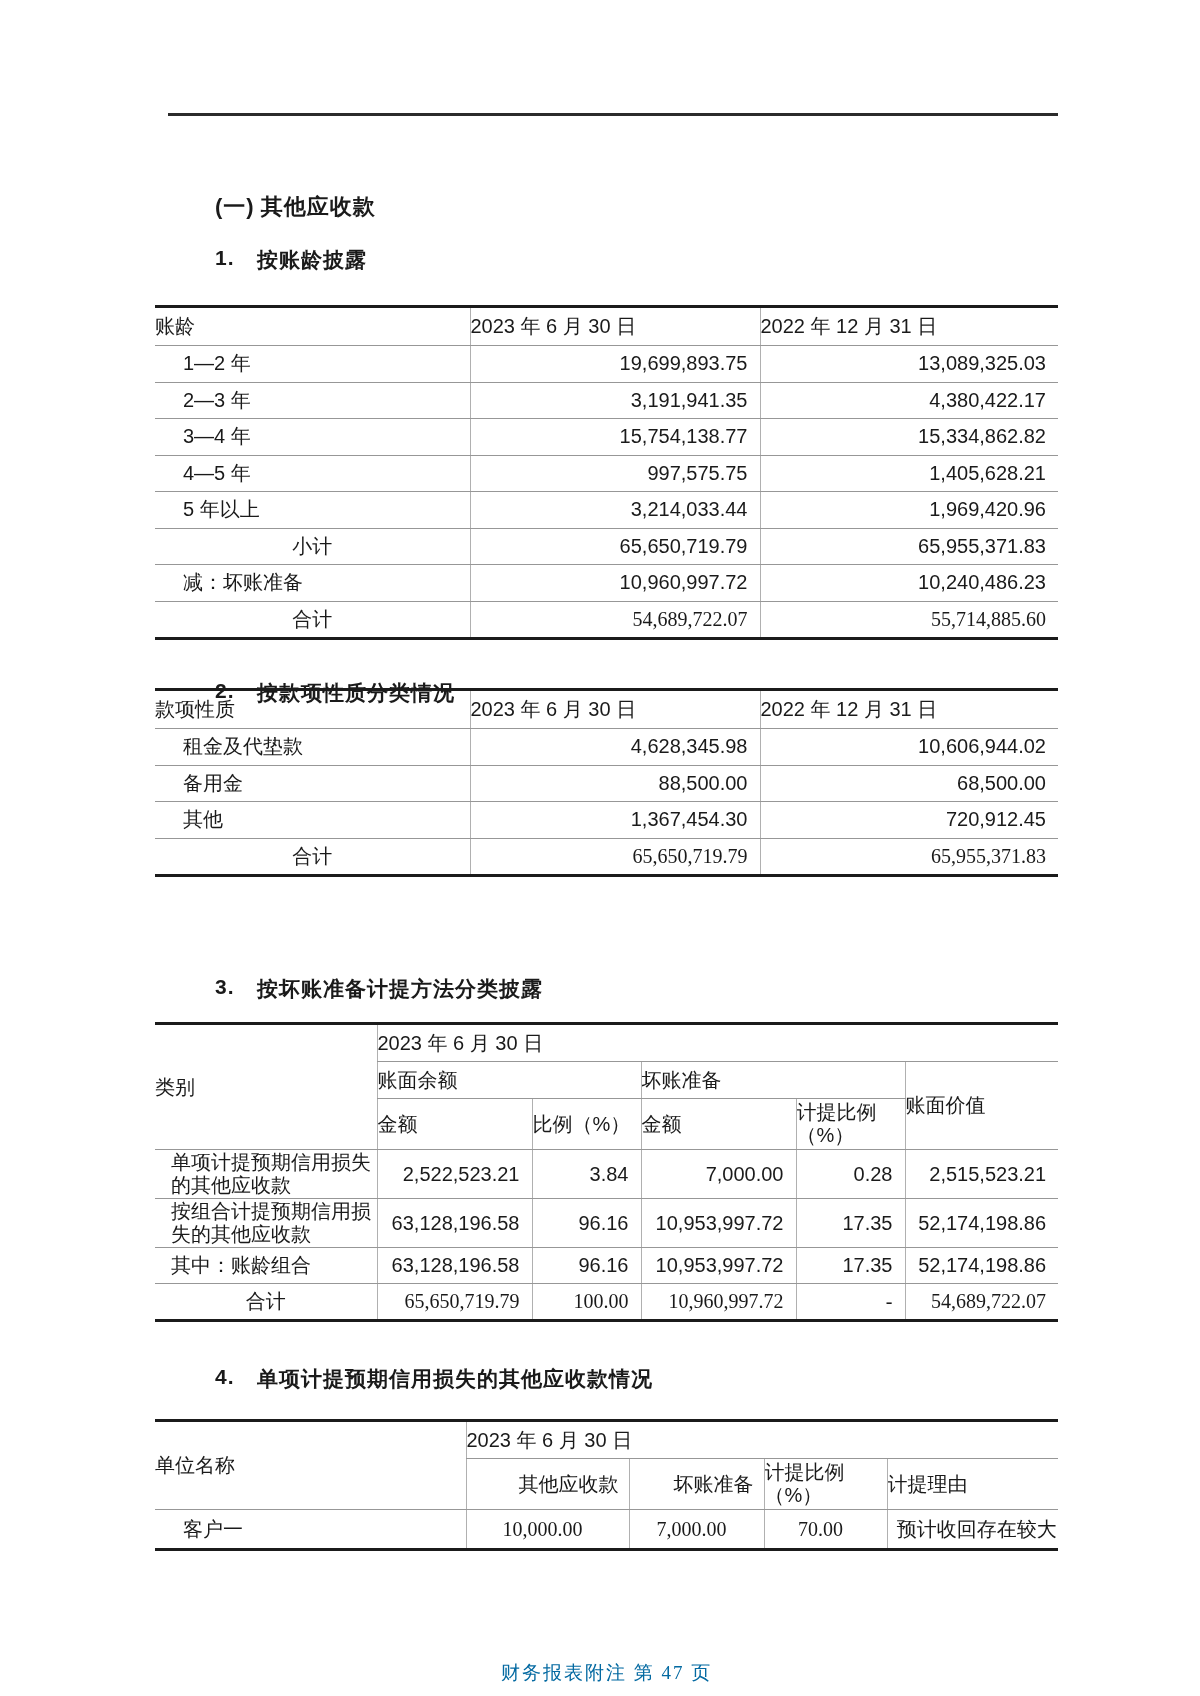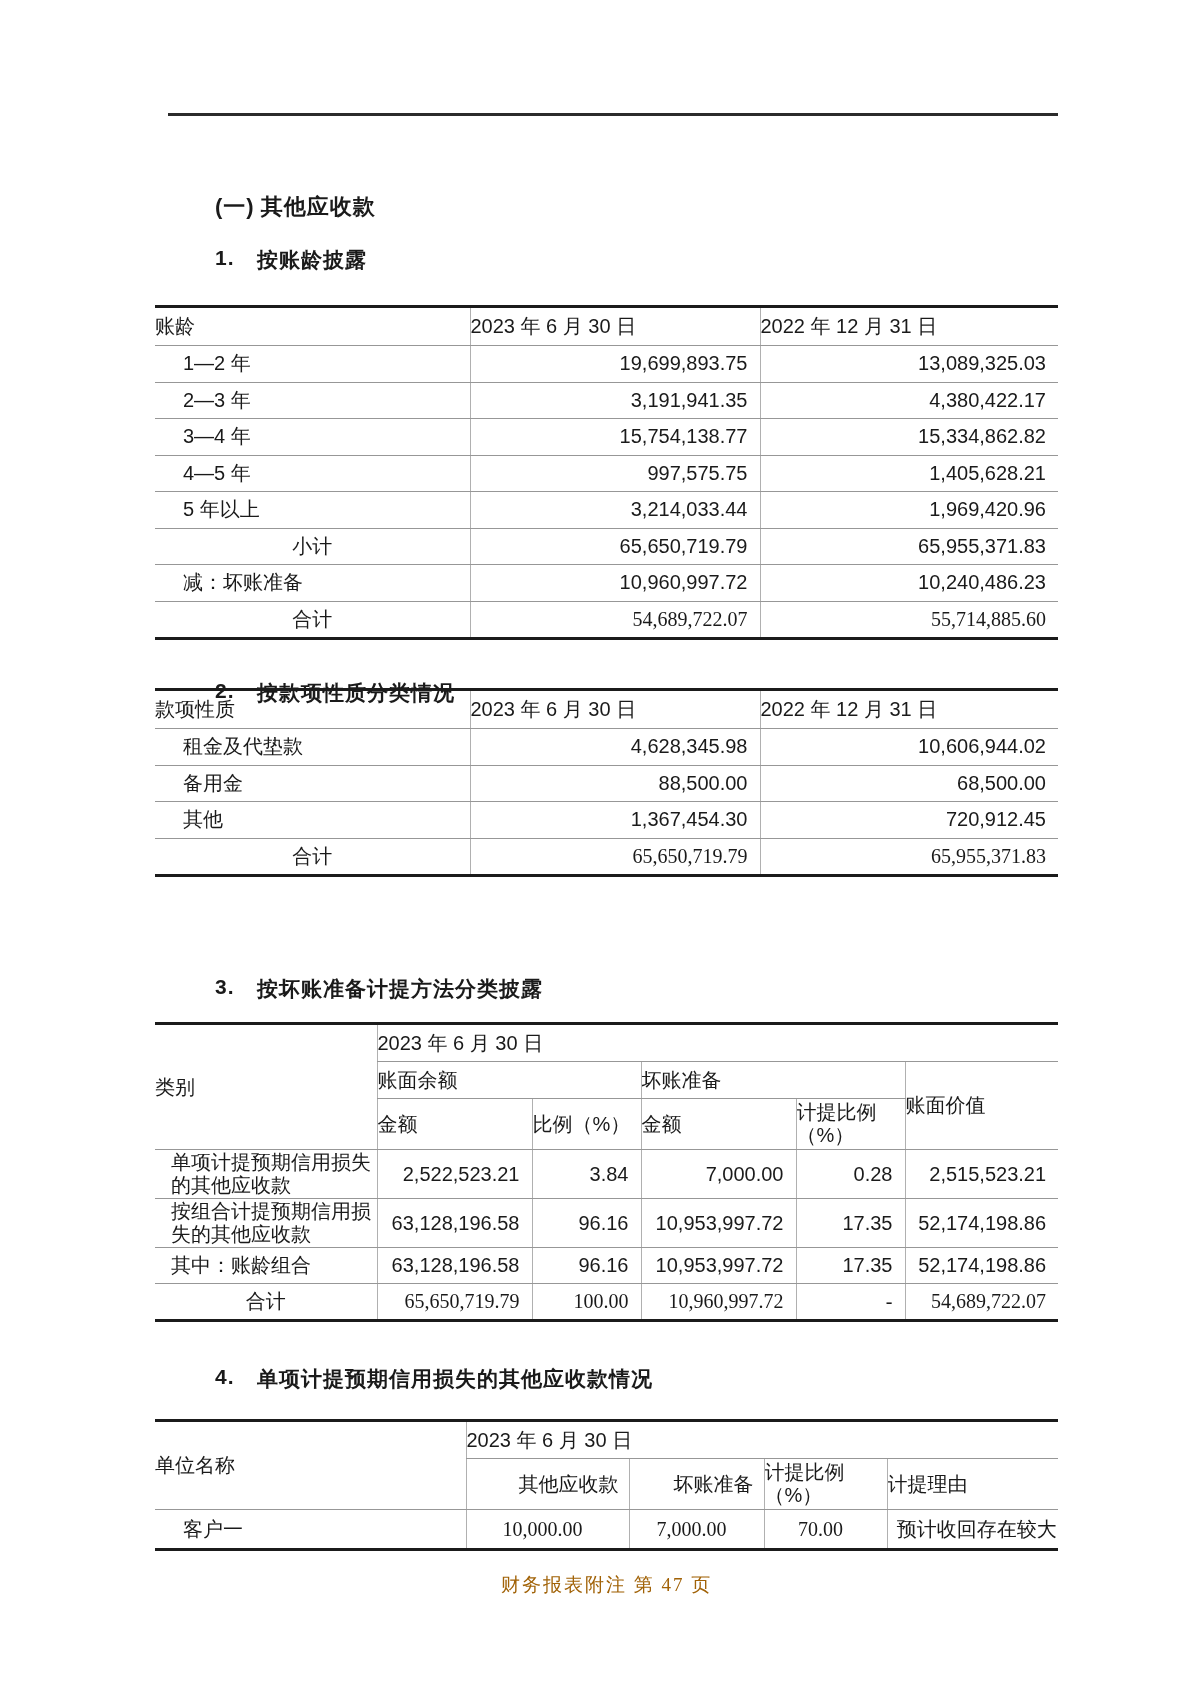--- a/index.html
+++ b/index.html
@@ -61,23 +61,23 @@
   .t3 tr.d2 td{height:48px;}
   .t3 tr.d1 td{height:35px;margin-top:8px;}
   .t3 .lab3{line-height:1.16;}
 
   .t4{top:1419px;}
   .t4 tr.ha td{height:36px;}
   .t4 tr.hb td{height:50px;}
   .t4 tr.drow td{height:38px;}
 
   .footer{
-    position:absolute;left:155px;top:1572px;width:903px;
+    position:absolute;left:155px;top:1660px;width:903px;
     text-align:center;font-size:19px;letter-spacing:2px;
-    font-family:"Liberation Serif","DejaVu Serif",serif;color:#a16207;
+    font-family:"Liberation Serif","DejaVu Serif",serif;color:#0369a1;
   }
 </style>
 </head>
 <body>
 
 <div class="page">
 
   <div class="top-rule"></div>
 
   <div class="main-title">

